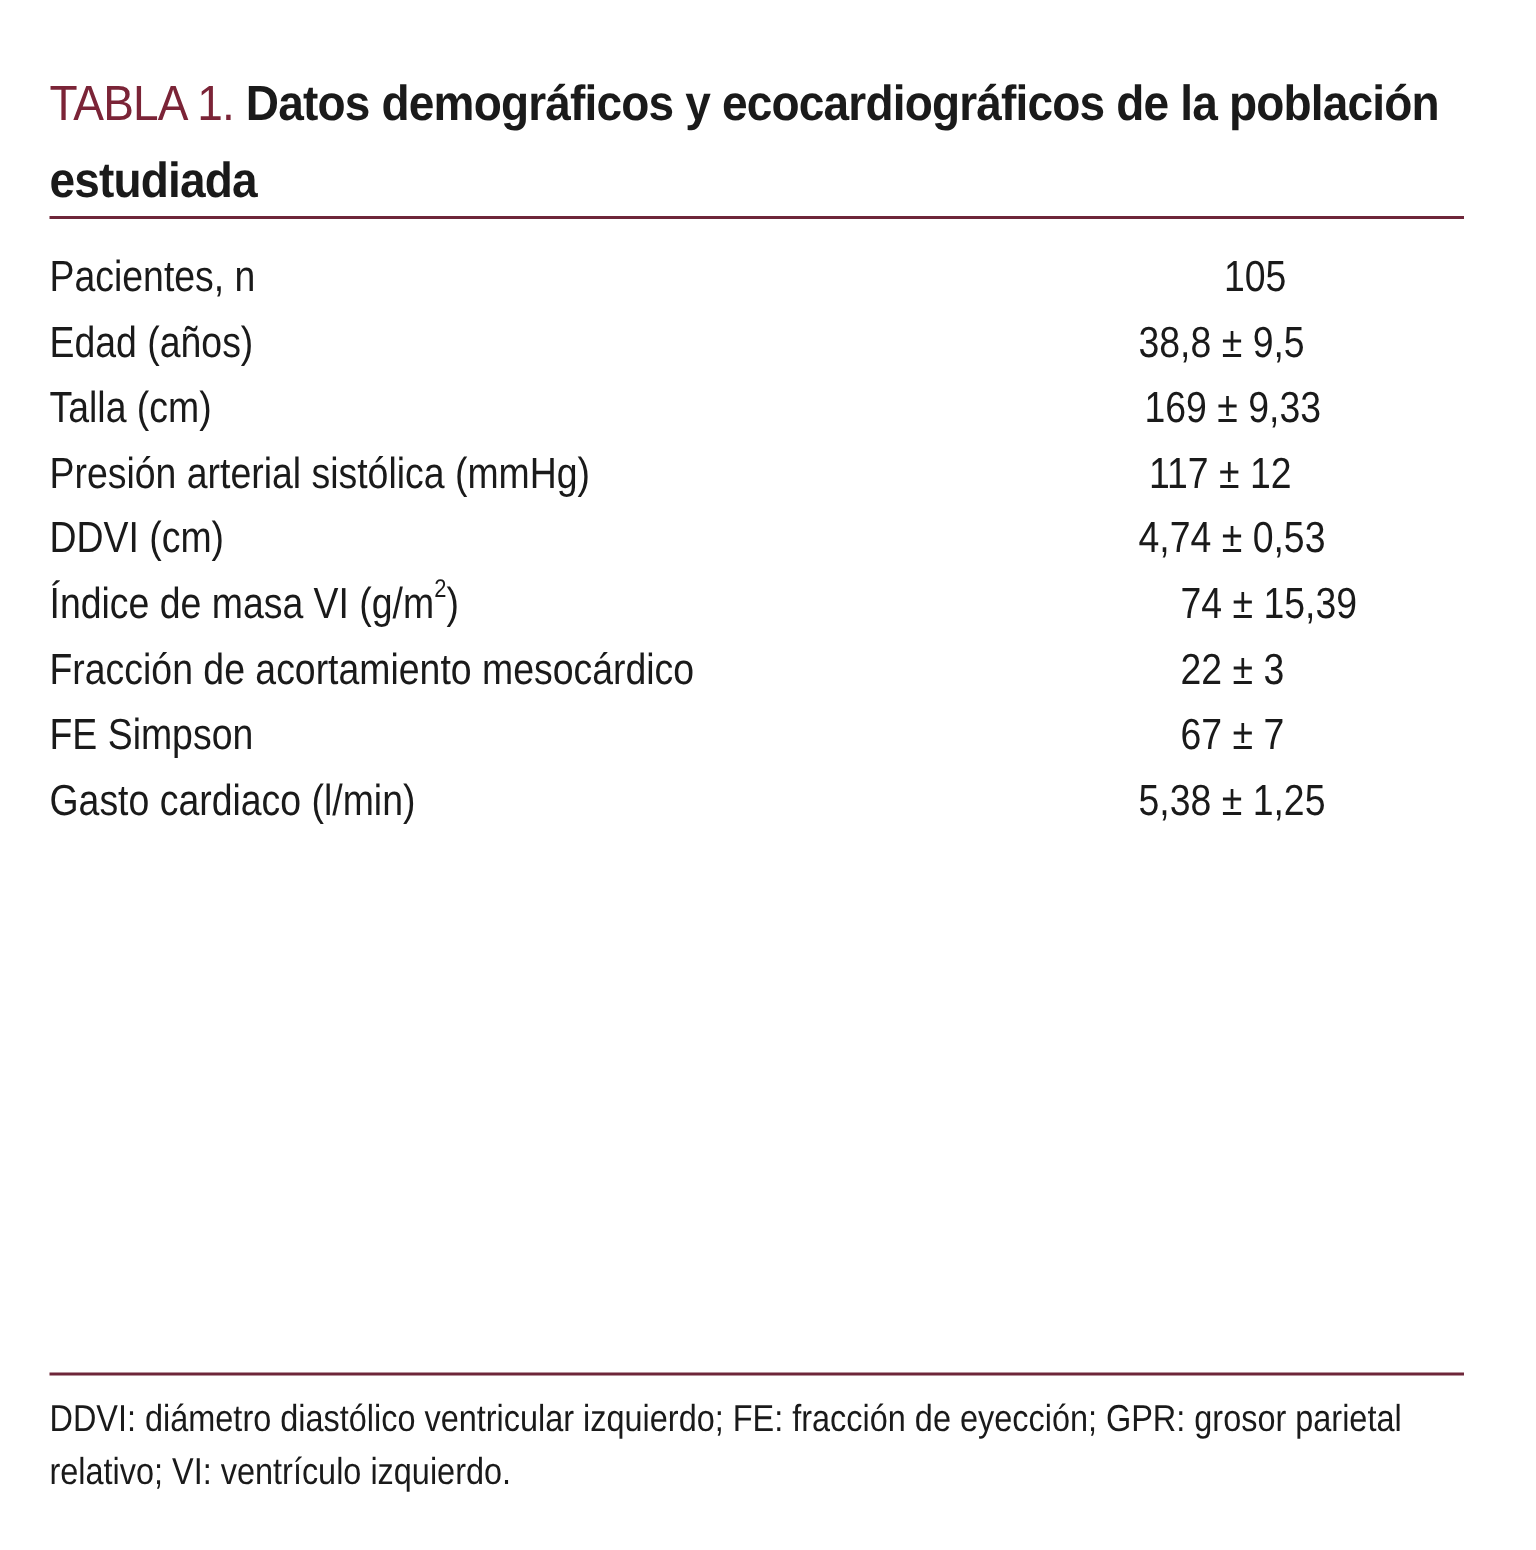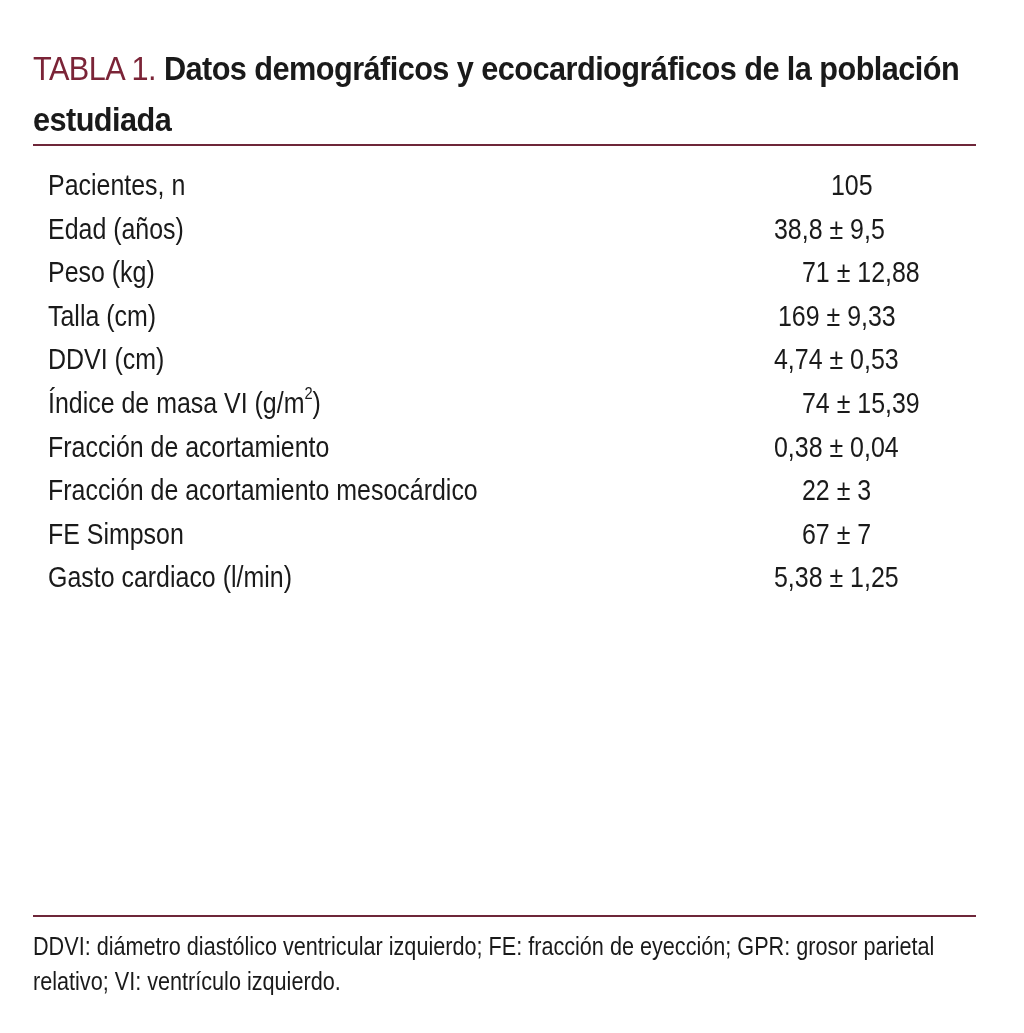--- a/index.html
+++ b/index.html
@@ -50,21 +50,20 @@
     .rule.bottom {
       position: absolute;
       top: 899px;
       left: 0;
     }
     .table {
       position: absolute;
       top: 148px;
       left: 0;
       width: 943px;
-      margin-left: 15px;
     }
     .row {
       position: relative;
       height: 43.6px;
       font-size: 29px;
       line-height: 43.6px;
       white-space: nowrap;
     }
     .row .lbl {
       position: absolute;
@@ -112,38 +111,34 @@
   <div class="table">
     <div class="row">
       <span class="lbl">Pacientes, n</span>
       <span class="val" style="left:783px">105</span>
     </div>
     <div class="row">
       <span class="lbl">Edad (años)</span>
       <span class="val" style="left:726px">38,8 ± 9,5</span>
     </div>
     <div class="row">
-      <span class="lbl">Peso (kg)</span>
-      <span class="val" style="left:754px">71 ± 12,88</span>
+      <span class="lbl">Talla (cm)</span>
+      <span class="val" style="left:730px">169 ± 9,33</span>
     </div>
     <div class="row">
-      <span class="lbl">Talla (cm)</span>
-      <span class="val" style="left:730px">169 ± 9,33</span>
+      <span class="lbl">Presión arterial sistólica (mmHg)</span>
+      <span class="val" style="left:733px">117 ± 12</span>
     </div>
     <div class="row">
       <span class="lbl">DDVI (cm)</span>
       <span class="val" style="left:726px">4,74 ± 0,53</span>
     </div>
     <div class="row">
       <span class="lbl"><span>Índice de masa VI (g/m</span><sup>2</sup><span>)</span></span>
       <span class="val" style="left:754px">74 ± 15,39</span>
-    </div>
-    <div class="row">
-      <span class="lbl">Fracción de acortamiento</span>
-      <span class="val" style="left:726px">0,38 ± 0,04</span>
     </div>
     <div class="row">
       <span class="lbl">Fracción de acortamiento mesocárdico</span>
       <span class="val" style="left:754px">22 ± 3</span>
     </div>
     <div class="row">
       <span class="lbl">FE Simpson</span>
       <span class="val" style="left:754px">67 ± 7</span>
     </div>
     <div class="row">

